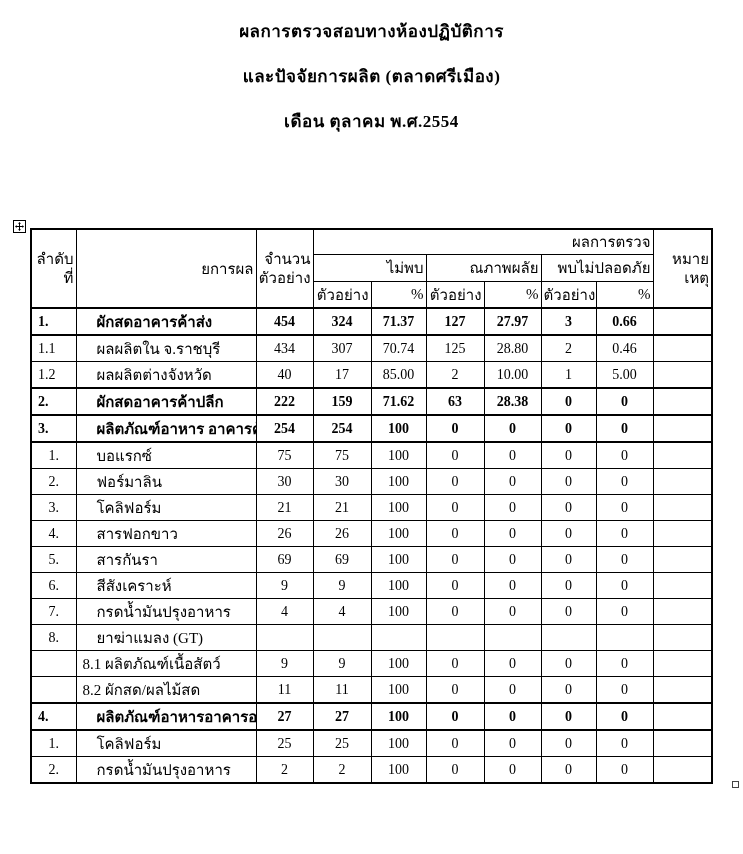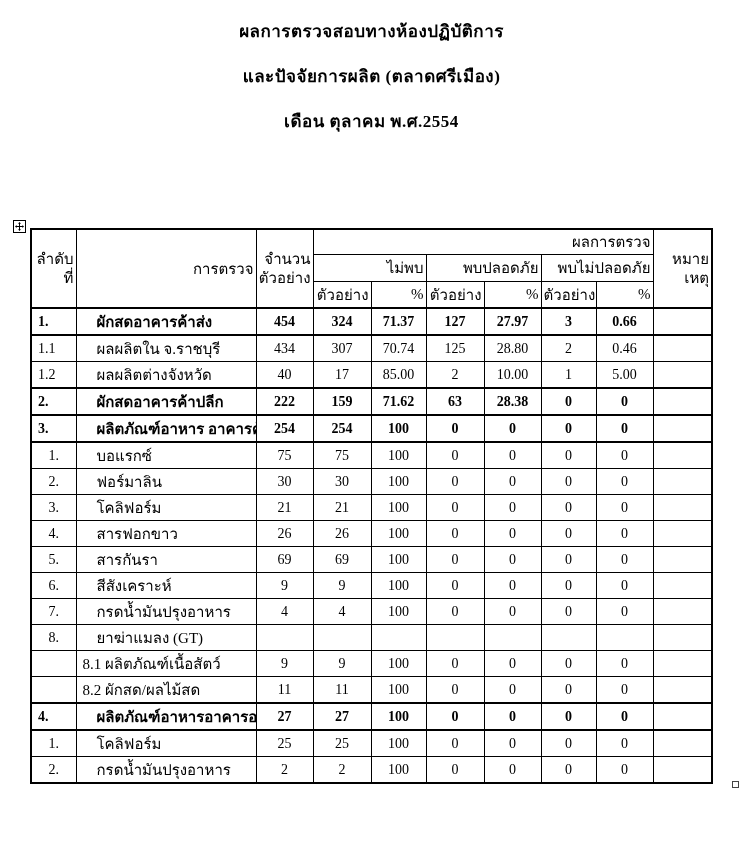--- a/index.html
+++ b/index.html
@@ -71,34 +71,34 @@
       <col style="width:55px">
       <col style="width:57px">
     <col style="width:59px">
   </colgroup>
   <thead>
     <tr class="hrow1">
       <th rowspan="3" class="two-line">
         <div>ลำดับ</div>
         <div>ที่</div>
       </th>
-      <th rowspan="3">การตรวจ</th>
+      <th rowspan="3">ยการผล</th>
       <th rowspan="3" class="two-line">
         <div>จำนวน</div>
         <div>ตัวอย่าง</div>
       </th>
       <th colspan="6">ผลการตรวจ</th>
       <th rowspan="3" class="two-line">
         <div>หมาย</div>
         <div>เหตุ</div>
       </th>
     </tr>
     <tr class="hrow2">
       <th colspan="2">ไม่พบ</th>
-      <th colspan="2">พบปลอดภัย</th>
+      <th colspan="2">ณภาพผลัย</th>
       <th colspan="2">พบไม่ปลอดภัย</th>
     </tr>
     <tr class="hrow3">
       <th>ตัวอย่าง</th>
       <th>%</th>
       <th>ตัวอย่าง</th>
       <th>%</th>
       <th>ตัวอย่าง</th>
       <th>%</th>
     </tr>

